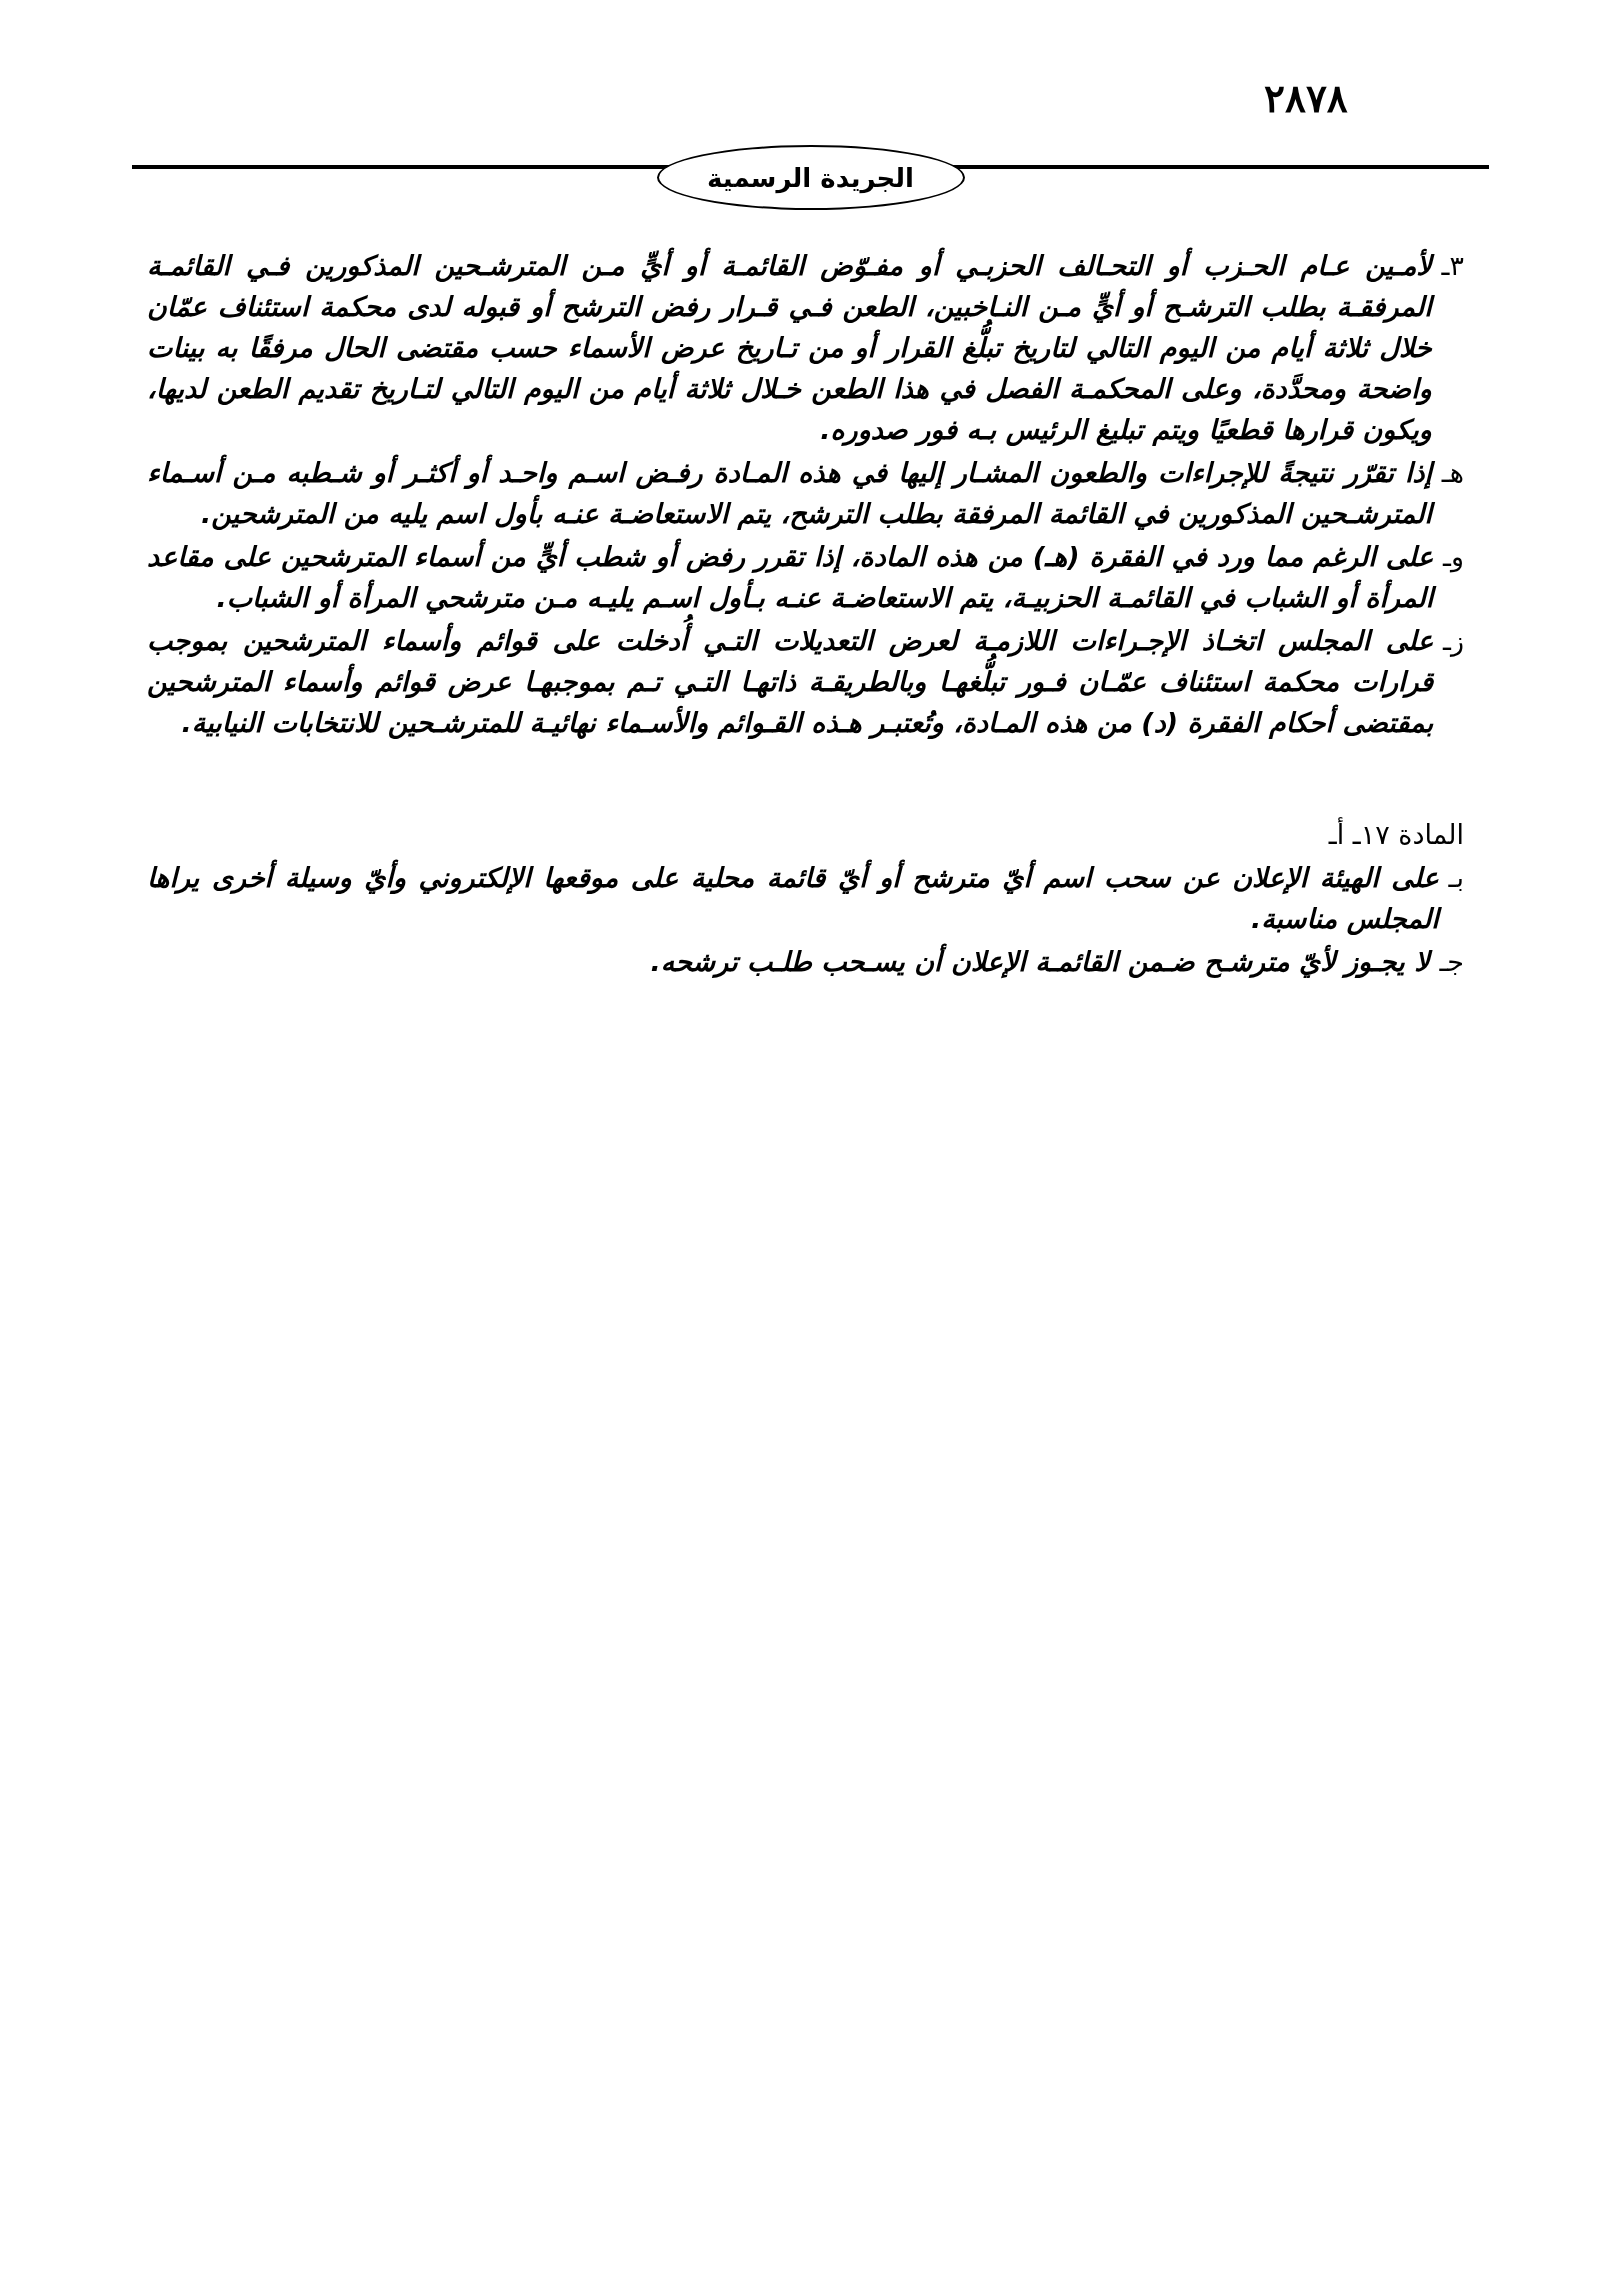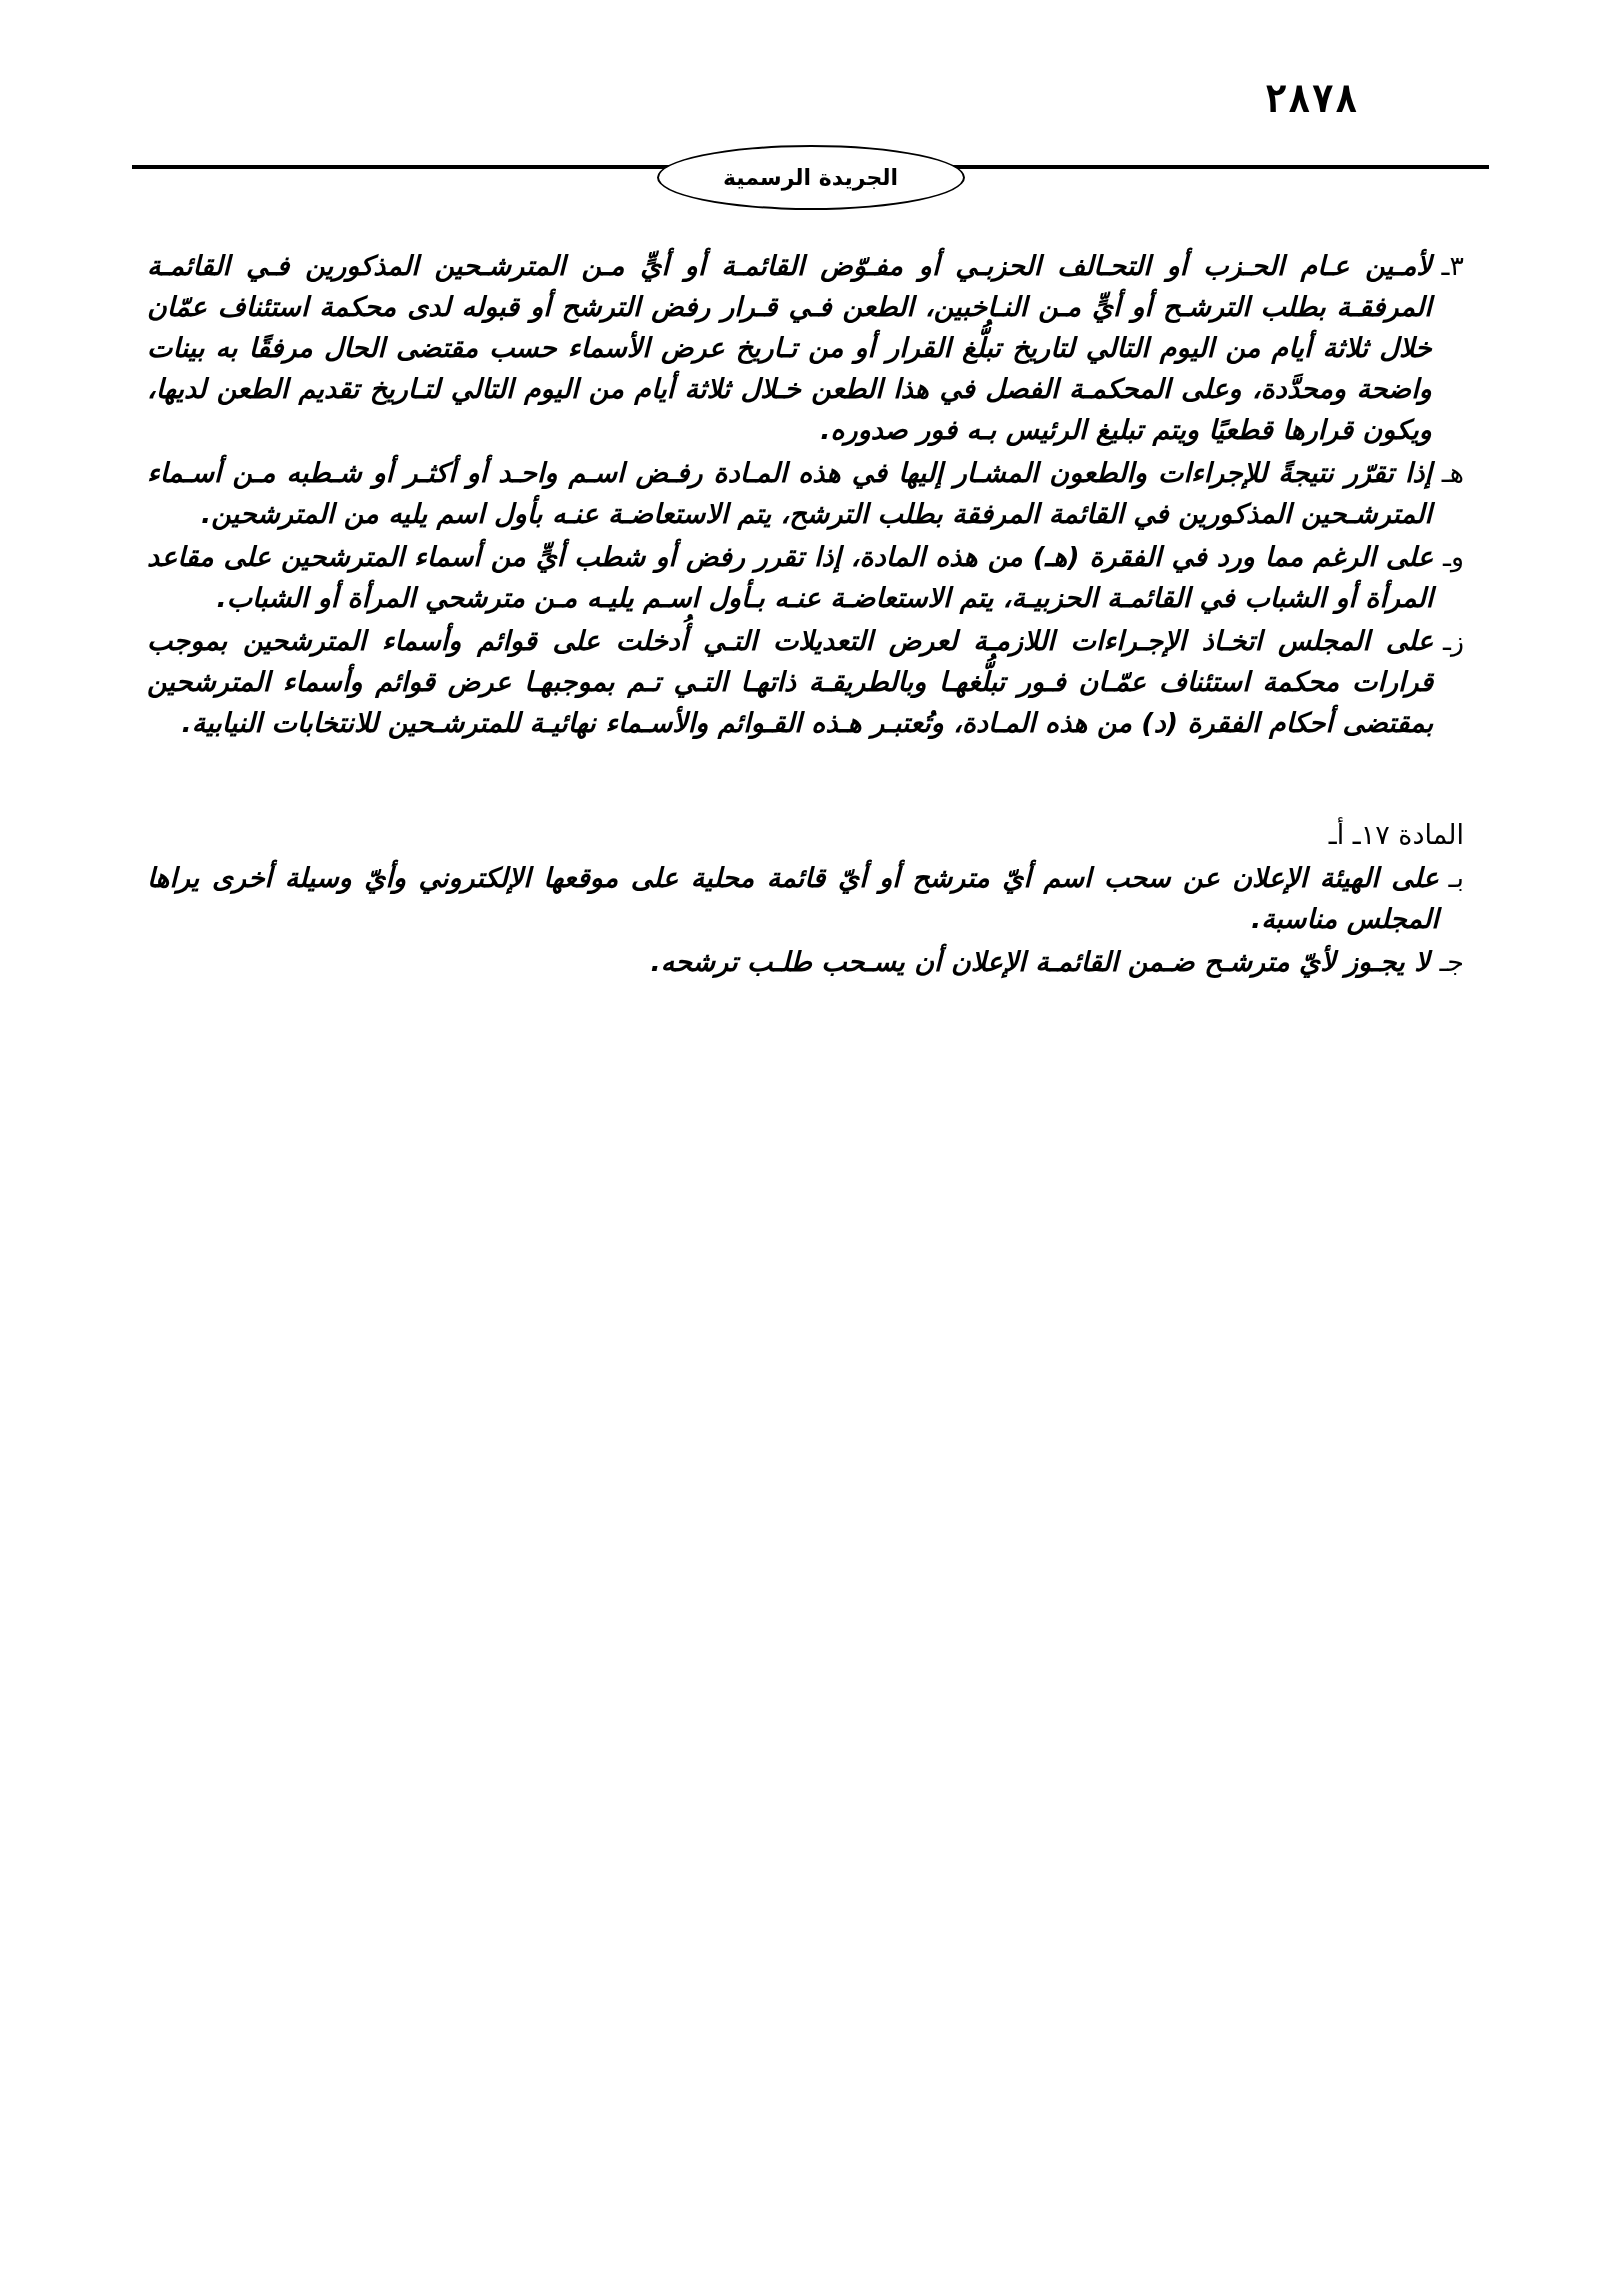--- a/index.html
+++ b/index.html
@@ -28,21 +28,21 @@
     position: relative;
     height: 137px;
   }
   .page-number {
     position: absolute;
     top: 76px;
     left: 1264px;
     font-size: 39px;
     font-weight: bold;
     letter-spacing: 2px;
-    font-family: Liberation Mono, monospace;
+    font-family: Liberation Serif, serif;
   }
   .rule-wrap {
     position: absolute;
     top: 165px;
     right: 132px;
     left: 132px;
     height: 5.9px;
   }
   .rule {
     position: absolute;
@@ -57,21 +57,21 @@
     left: 50%;
     transform: translateX(-50%);
     width: 304px;
     height: 61px;
     border: 2.9px solid #000;
     border-radius: 50%;
     background: #ffffff;
     display: flex;
     align-items: center;
     justify-content: center;
-    font-size: 22px;
+    font-size: 26px;
     font-weight: bold;
   }
 
   
   .content {
     position: absolute;
     top: 245px;
     right: 157px;
     left: 147px;
     font-size: 27px;

